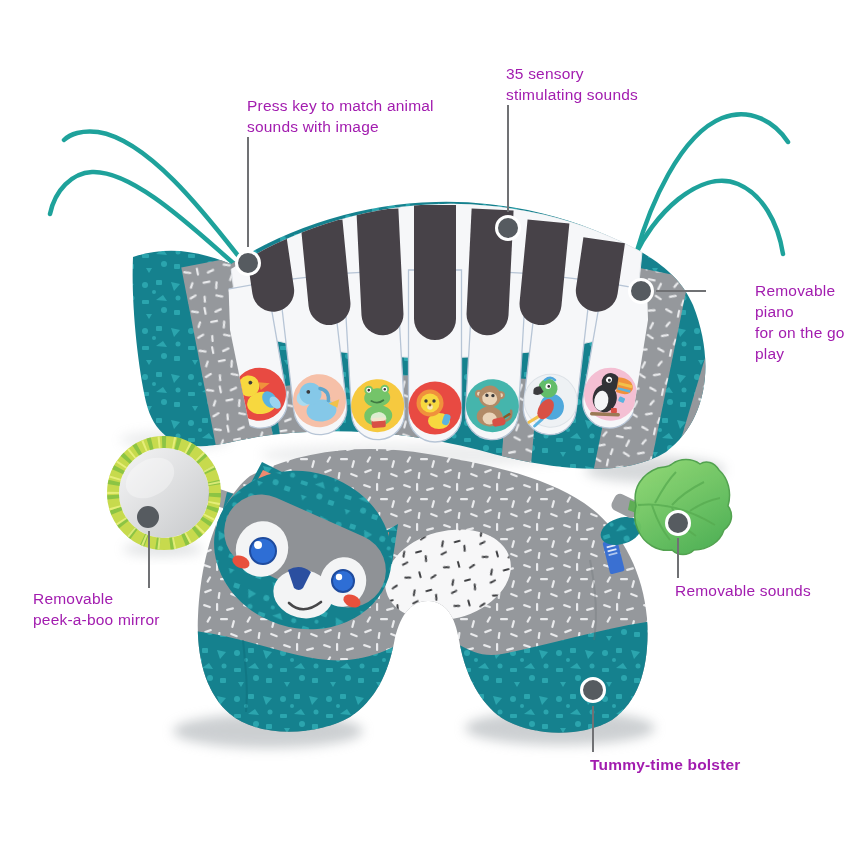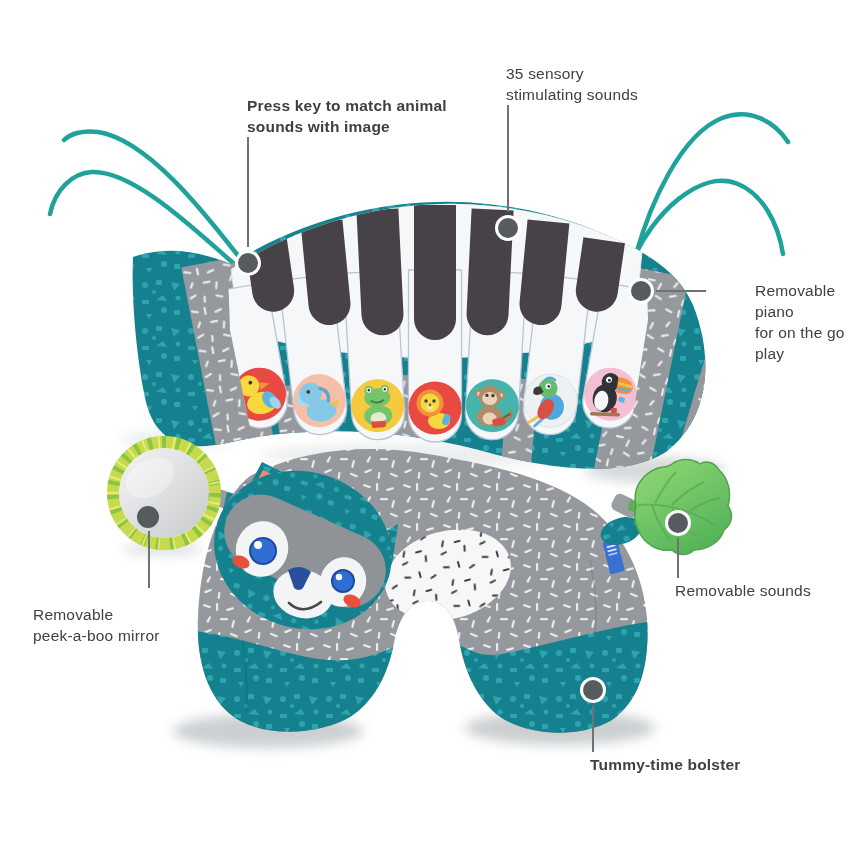--- a/index.html
+++ b/index.html
@@ -1,40 +1,40 @@
 <!DOCTYPE html>
 <html><head>
 <meta charset="utf-8">
 <style>
   html,body{margin:0;padding:0;background:#fff;}
   .stage{position:relative;width:850px;height:850px;background:#ffffff;overflow:hidden;
          font-family:"Liberation Sans", sans-serif;}
   .stage svg{position:absolute;left:0;top:0;}
-  .clabel{position:absolute;font-size:15.5px;line-height:21px;color:#404040;
+  .clabel{position:absolute;font-size:15.5px;line-height:21px;color:#a21caf;
           letter-spacing:.2px;white-space:pre-line;}
   .cline{position:absolute;background:#707174;}
   .cline.v{width:2px;}
   .cline.h{height:2px;}
   .cdot{position:absolute;width:26px;height:26px;border-radius:50%;
         background:#565b60;border:3px solid #ffffff;box-sizing:border-box;}
   .cdot.solid{width:22px;height:22px;border:0;}
   
-  #co-presskey-label{left:247px;top:95px;font-weight:bold;}
+  #co-presskey-label{left:247px;top:95px;}
   #co-presskey-line{left:247px;top:137px;height:110px;}
   #co-presskey-dot{left:235px;top:250px;}
   #co-sensory-label{left:506px;top:63px;}
   #co-sensory-line{left:507px;top:105px;height:107px;}
   #co-sensory-dot{left:495px;top:215px;}
   #co-piano-label{left:711px;top:280px;margin-left:44px;}
   #co-piano-line{left:656px;top:290px;width:50px;}
   #co-piano-dot{left:628px;top:278px;}
   #co-teether-label{left:675px;top:580px;}
   #co-teether-line{left:677px;top:538px;height:40px;}
   #co-teether-dot{left:665px;top:510px;}
-  #co-mirror-label{left:33px;top:588px;margin-top:16px;}
+  #co-mirror-label{left:33px;top:588px;}
   #co-mirror-line{left:148px;top:531px;height:57px;}
   #co-mirror-dot{left:137px;top:506px;}
   #co-bolster-label{left:590px;top:754px;font-weight:bold;}
   #co-bolster-line{left:592px;top:706px;height:46px;}
   #co-bolster-dot{left:580px;top:677px;}
 </style>
 </head>
 <body>
 
 <div class="stage">

